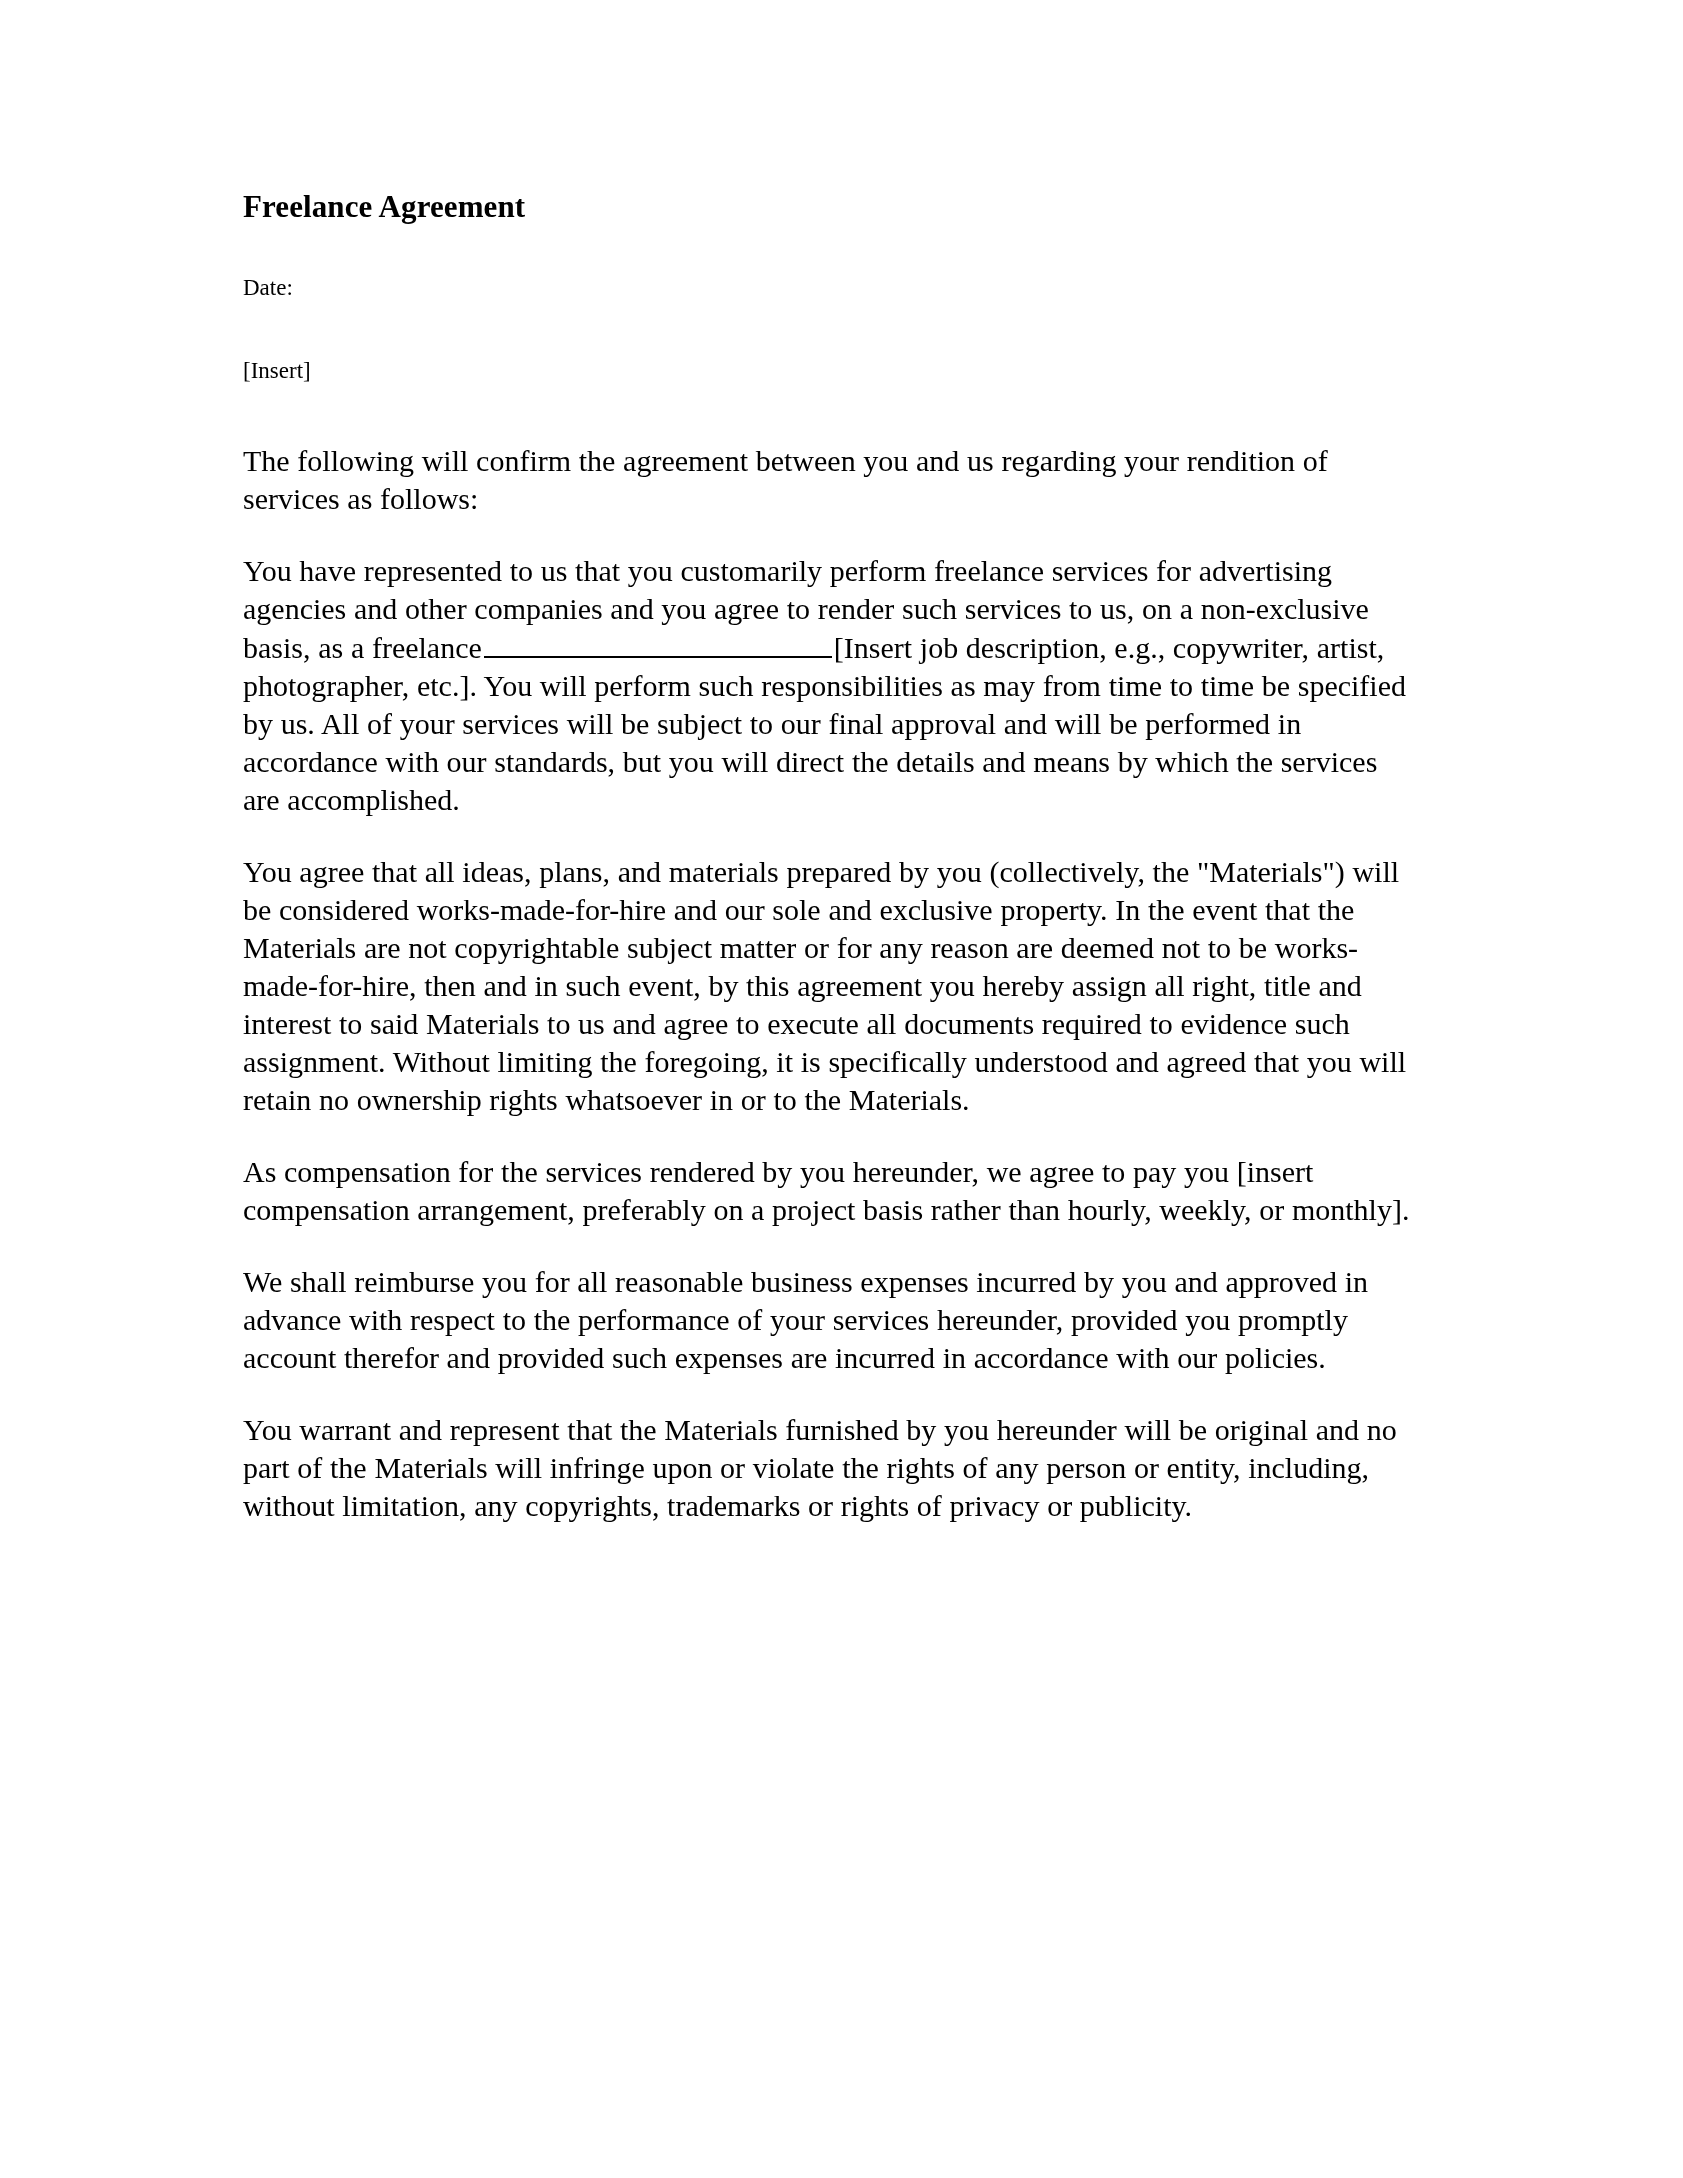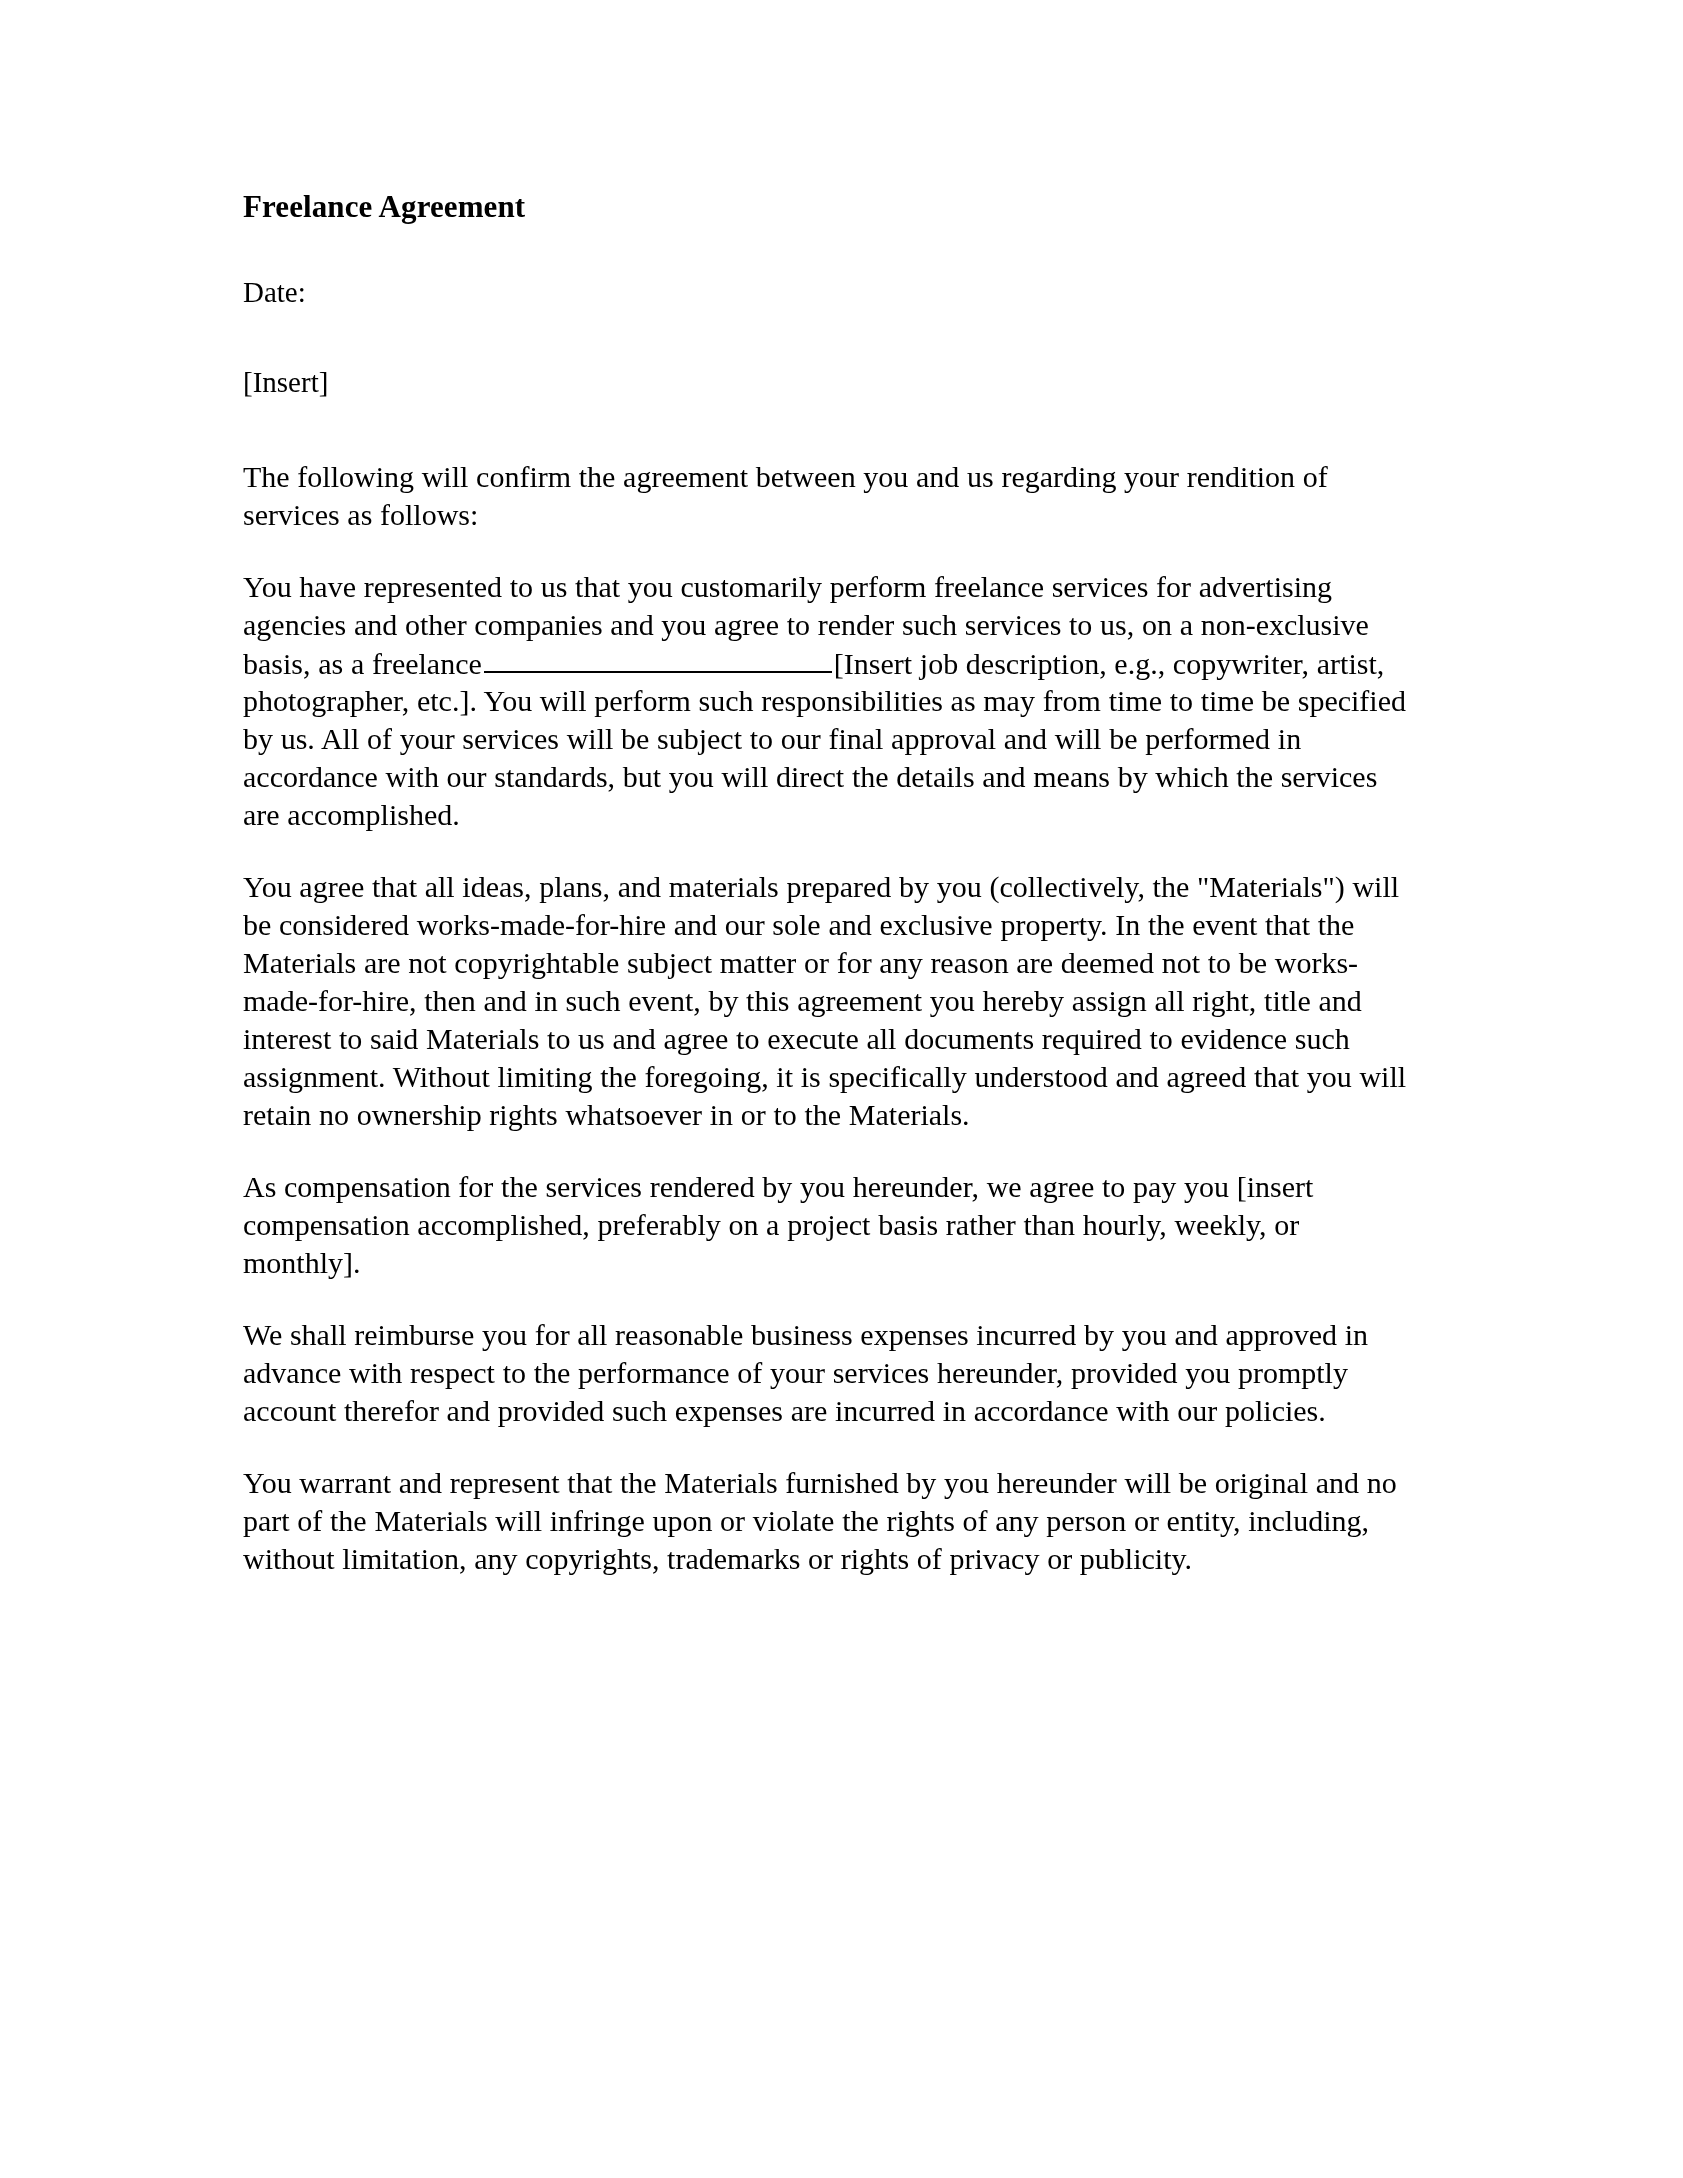--- a/index.html
+++ b/index.html
@@ -31,21 +31,21 @@
     font-size: 31px;
     font-weight: bold;
     line-height: 1.2;
     margin: 0 0 0 0;
     letter-spacing: 0.1px;
   }
   .spacer-title {
     height: 48px;
   }
   .header-line {
-    font-size: 29px;
+    font-size: 23px;
     line-height: 1.32;
     margin: 0;
     padding: 0;
   }
   .header-gap {
     height: 26px;
   }
   .salutation {
     font-size: 29px;
     line-height: 1.32;
@@ -108,21 +108,21 @@
     <div class="para-gap"></div>
 
     <p class="para"><span>You have represented to us that you customarily perform freelance services for advertising agencies and other companies and you agree to render such services to us, on a non-exclusive basis, as a freelance</span><span class="blank blank-long"></span><span>[Insert job description, e.g., copywriter, artist, photographer, etc.]. You will perform such responsibilities as may from time to time be specified by us. All of your services will be subject to our final approval and will be performed in accordance with our standards, but you will direct the details and means by which the services are accomplished.</span></p>
 
     <div class="para-gap"></div>
 
     <p class="para">You agree that all ideas, plans, and materials prepared by you (collectively, the "Materials") will be considered works-made-for-hire and our sole and exclusive property. In the event that the Materials are not copyrightable subject matter or for any reason are deemed not to be works-made-for-hire, then and in such event, by this agreement you hereby assign all right, title and interest to said Materials to us and agree to execute all documents required to evidence such assignment. Without limiting the foregoing, it is specifically understood and agreed that you will retain no ownership rights whatsoever in or to the Materials.</p>
 
     <div class="para-gap"></div>
 
-    <p class="para">As compensation for the services rendered by you hereunder, we agree to pay you [insert compensation accomplished, preferably on a project basis rather than hourly, weekly, or monthly].</p>
+    <p class="para">As compensation for the services rendered by you hereunder, we agree to pay you [insert compensation arrangement, preferably on a project basis rather than hourly, weekly, or monthly].</p>
 
     <div class="para-gap"></div>
 
     <p class="para">We shall reimburse you for all reasonable business expenses incurred by you and approved in advance with respect to the performance of your services hereunder, provided you promptly account therefor and provided such expenses are incurred in accordance with our policies.</p>
 
     <div class="para-gap"></div>
 
     <p class="para">You warrant and represent that the Materials furnished by you hereunder will be original and no part of the Materials will infringe upon or violate the rights of any person or entity, including, without limitation, any copyrights, trademarks or rights of privacy or publicity.</p>
 
   </div>

